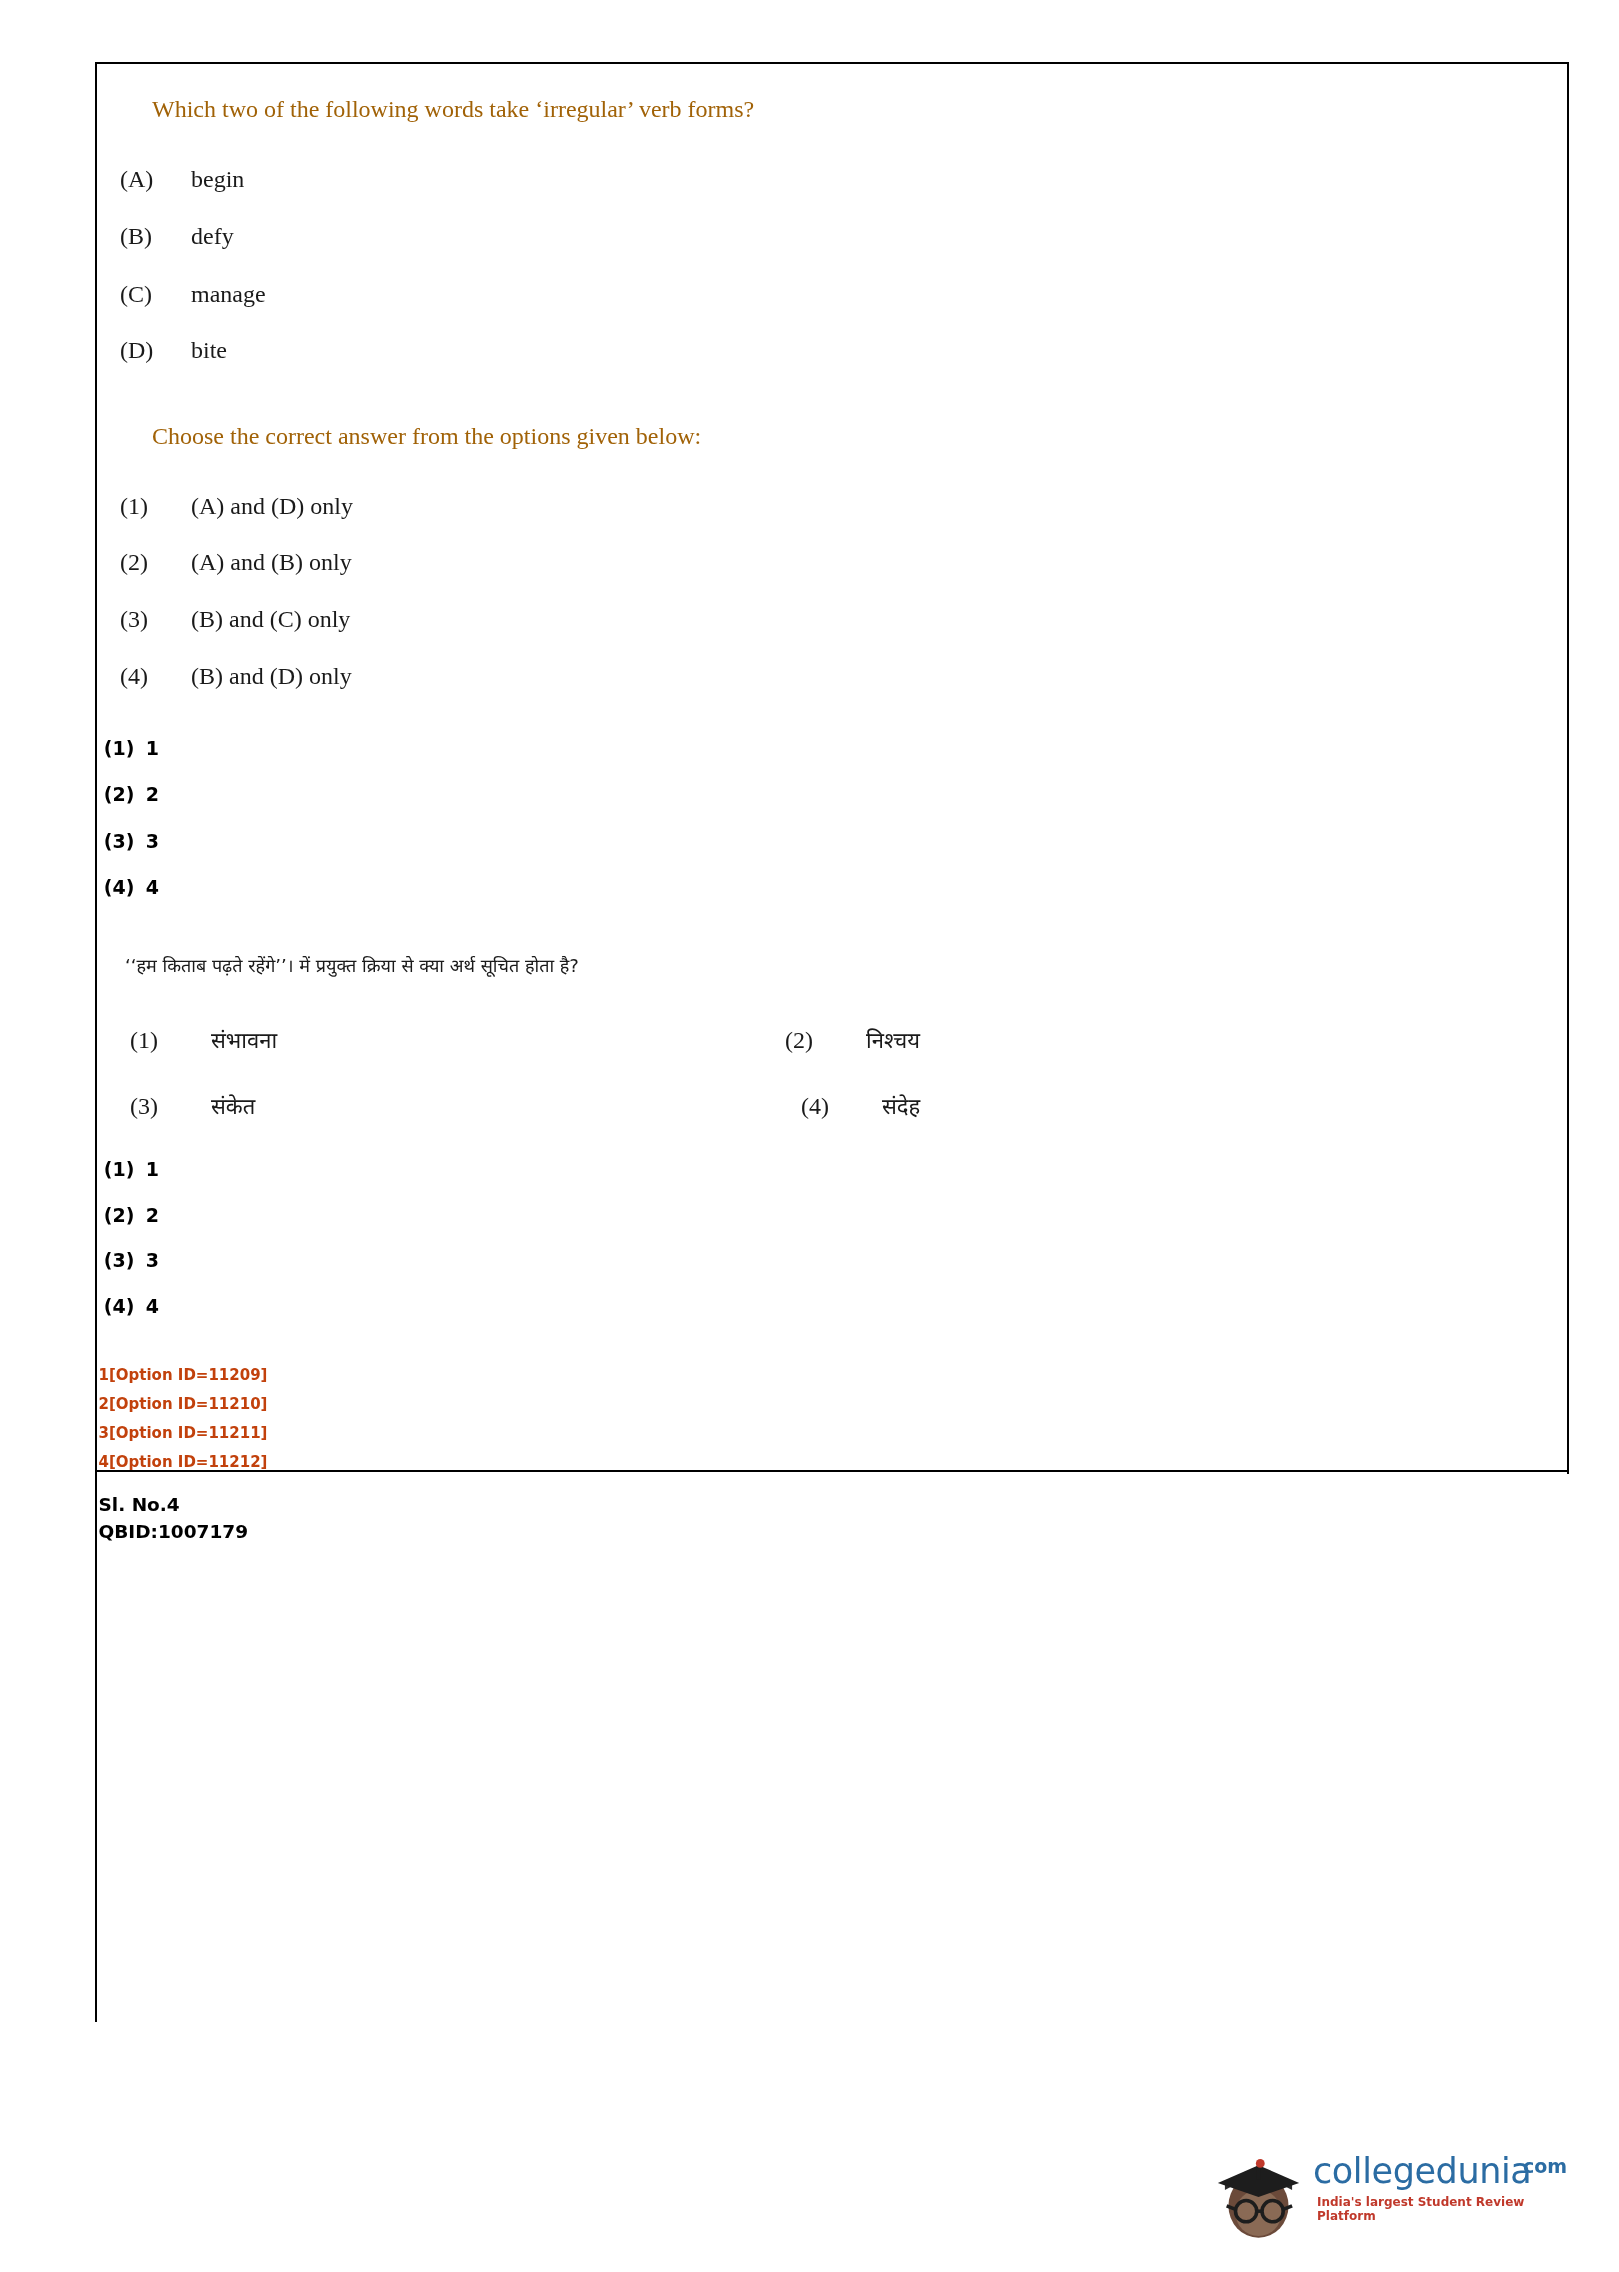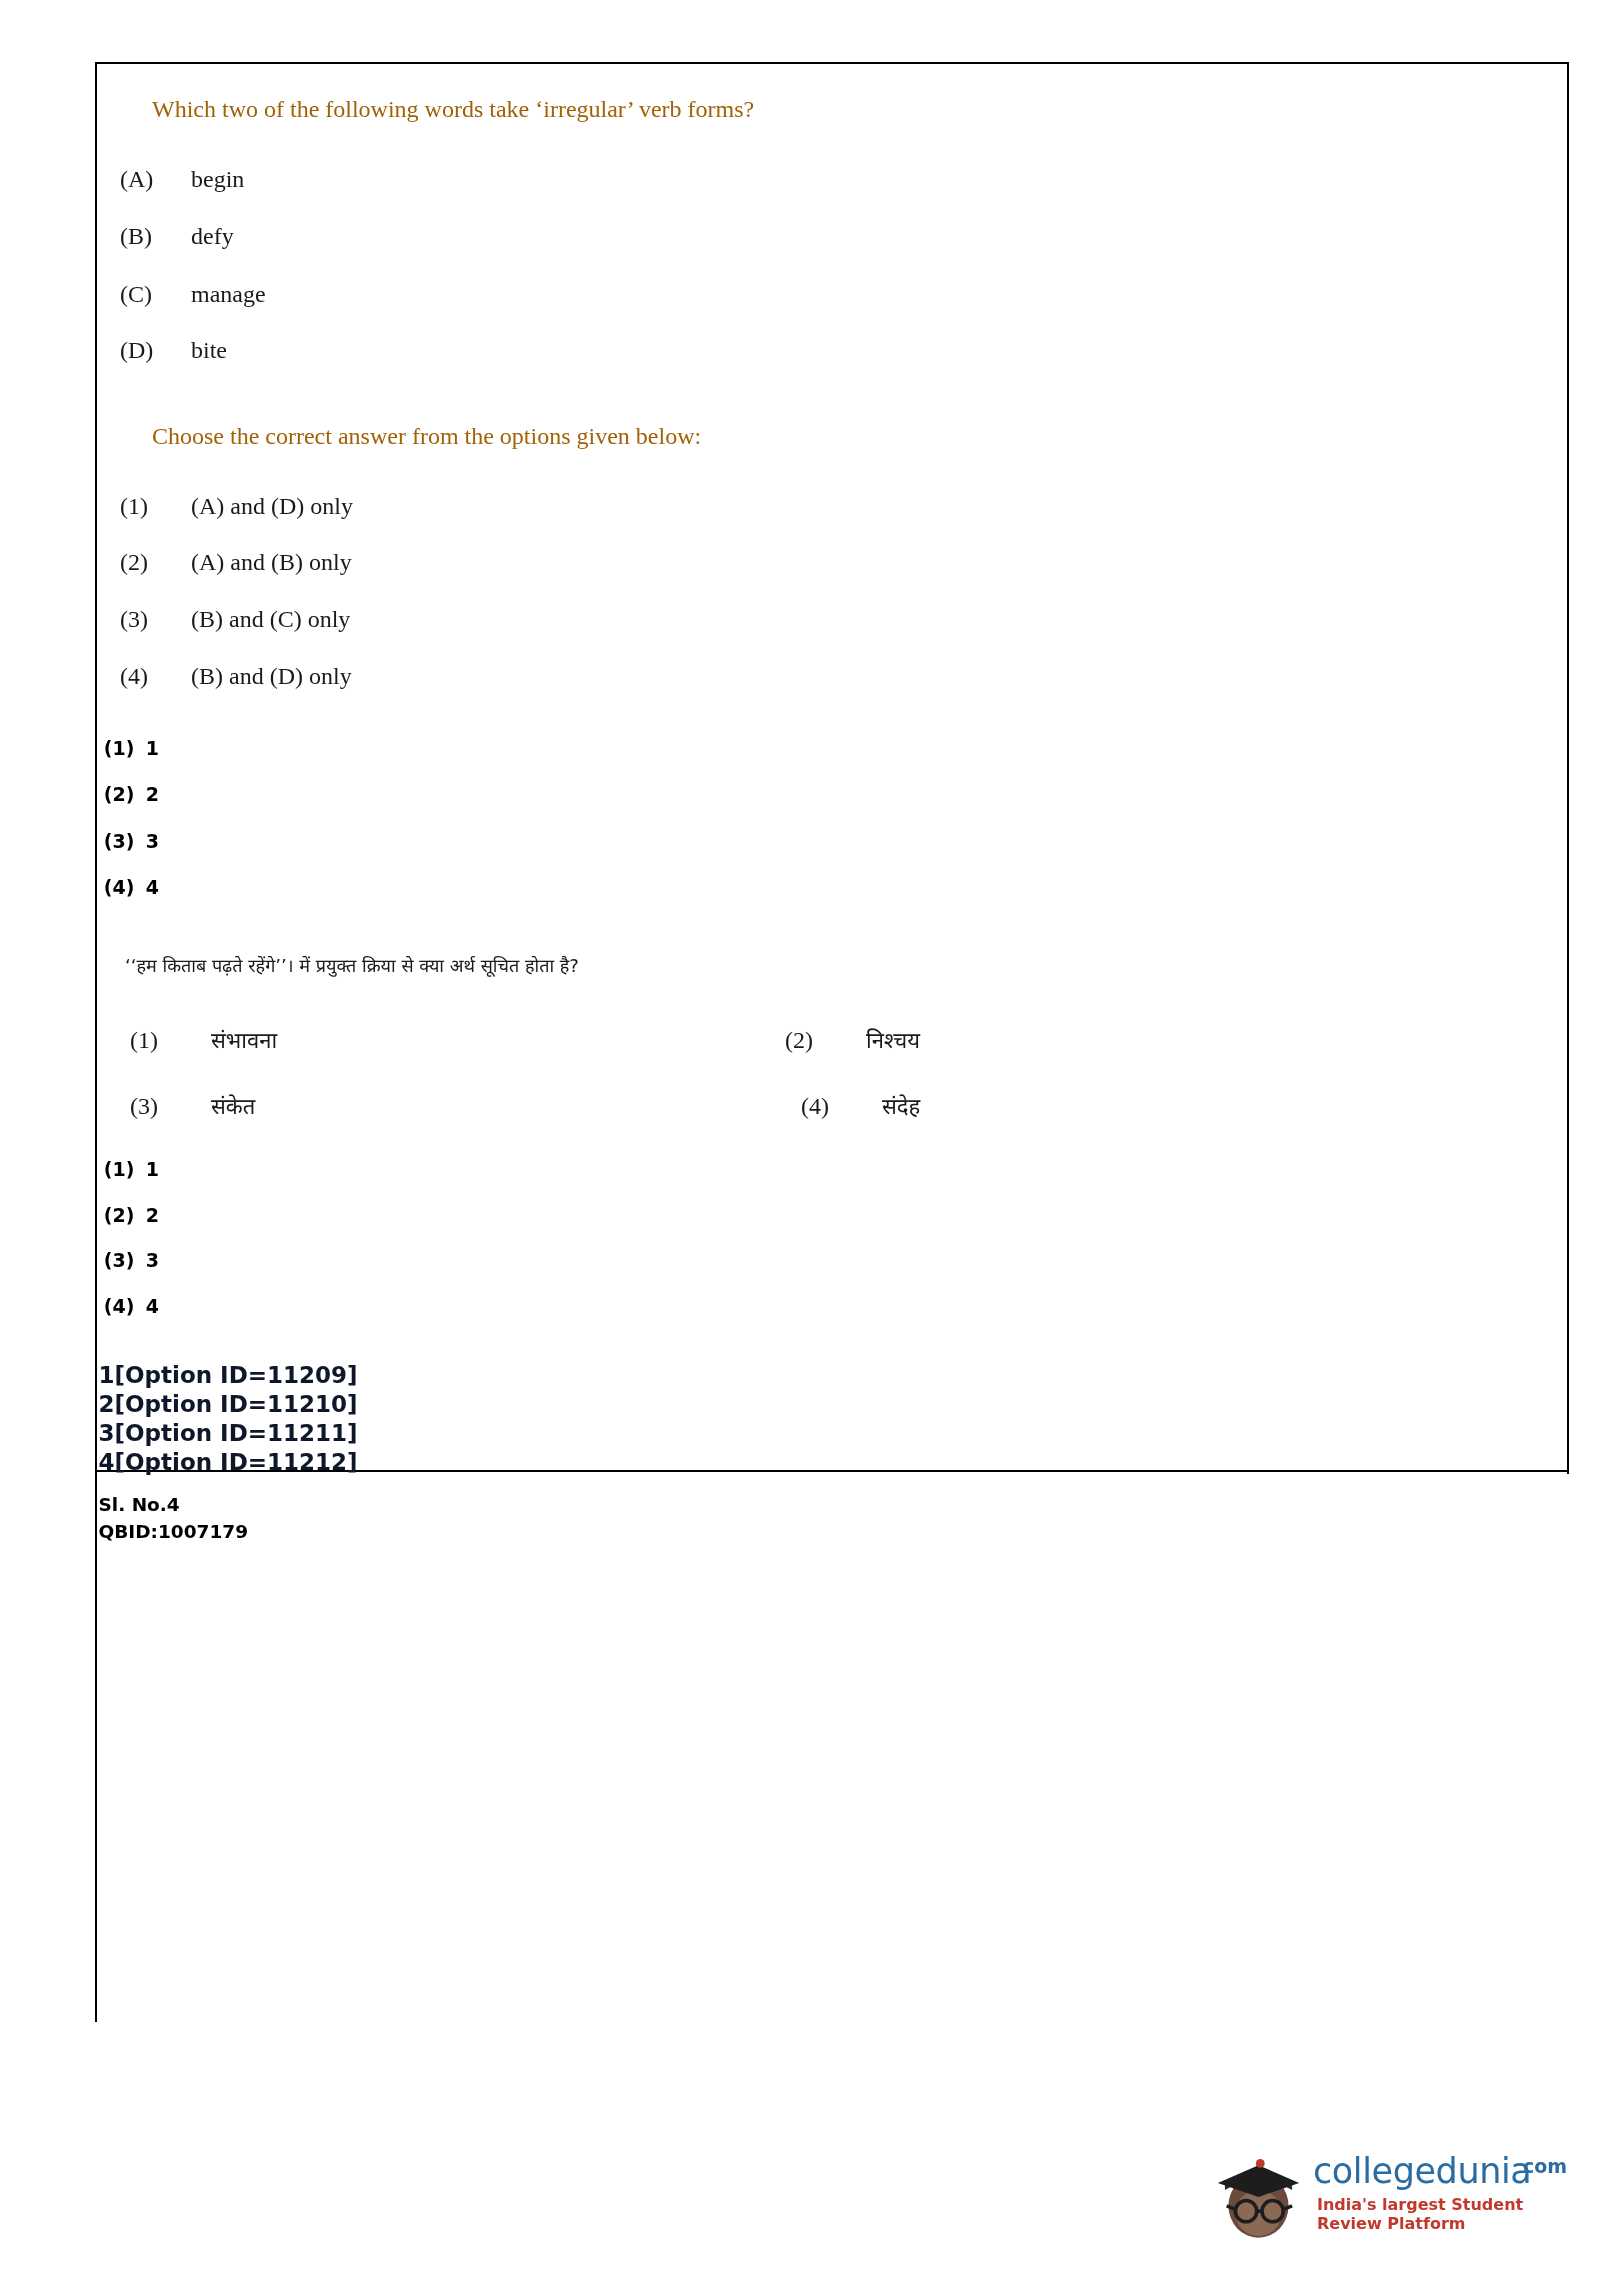--- a/index.html
+++ b/index.html
@@ -118,23 +118,23 @@
   .opt-row-hi .opt-key {
     font-family: "Liberation Serif", serif;
     font-size: 24px;
     width: 81px;
   }
 
   .optid-block {
     position: absolute;
     font-family: "DejaVu Sans", sans-serif;
     font-weight: bold;
-    font-size: 23px;
+    font-size: 15px;
     line-height: 29px;
-    color: #0f172a;
+    color: #c2410c;
     white-space: pre;
   }
 
   .footer-block {
     position: absolute;
     font-family: "DejaVu Sans", sans-serif;
     font-weight: bold;
     font-size: 18.5px;
     line-height: 27px;
     color: #000;
@@ -166,21 +166,21 @@
     font-family: "DejaVu Sans", sans-serif;
     font-size: 19px;
     font-weight: bold;
     color: #2b6ca3;
   }
   #wm-tag {
     position: absolute;
     left: 108px;
     top: 51px;
     font-family: "DejaVu Sans", sans-serif;
-    font-size: 16px;
+    font-size: 12px;
     font-weight: bold;
     color: #c0392b;
   }
   #wm-face {
     position: absolute;
     left: 0;
     top: 0;
     width: 99px;
     height: 99px;
   }

